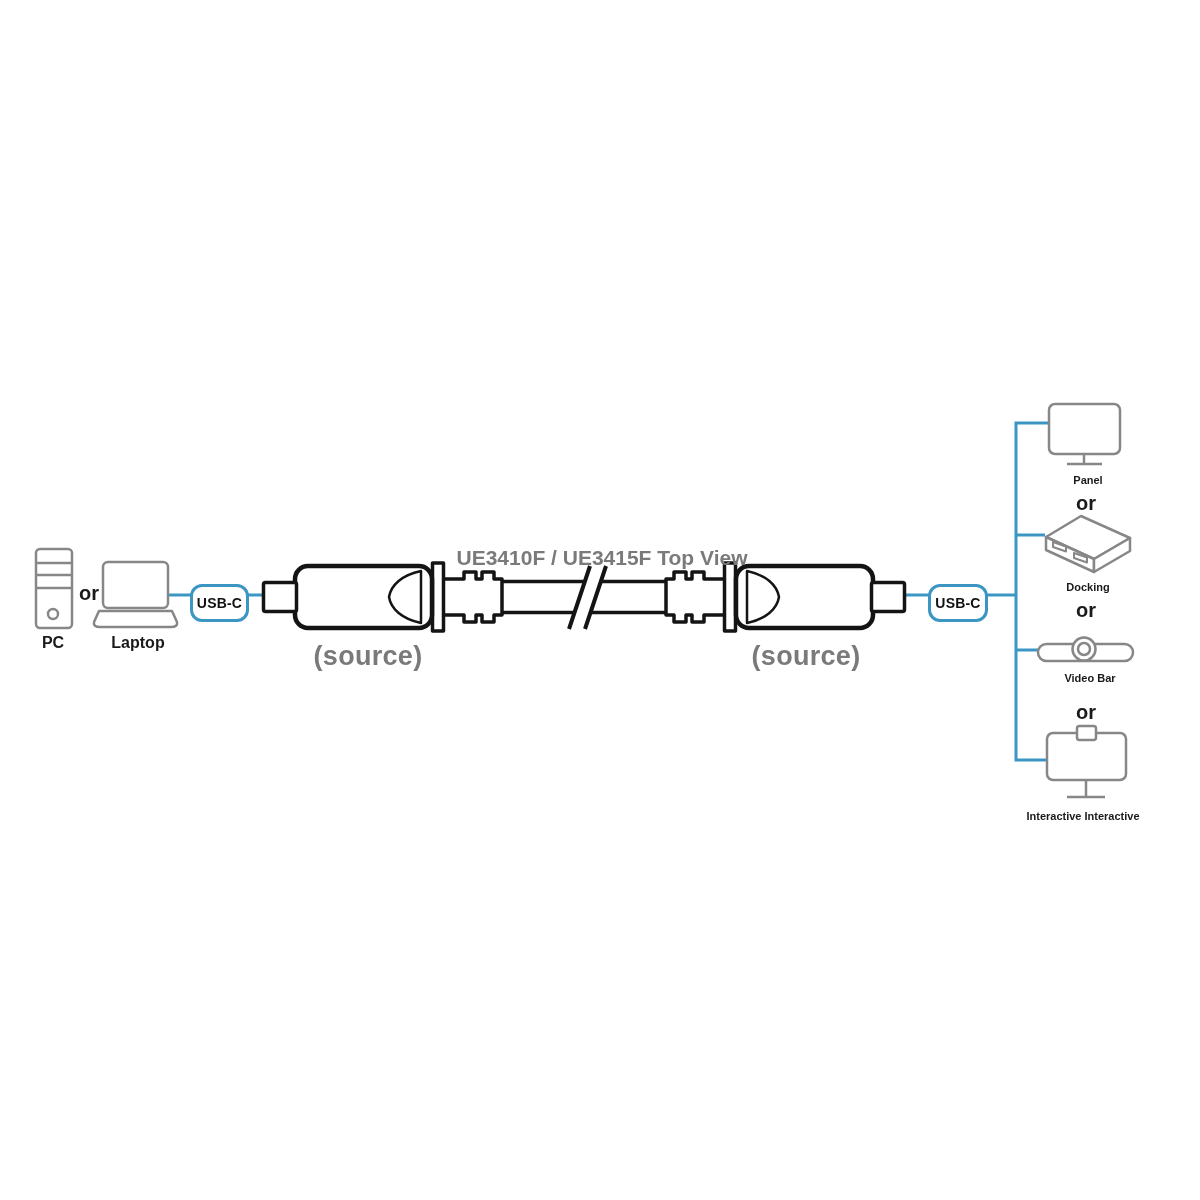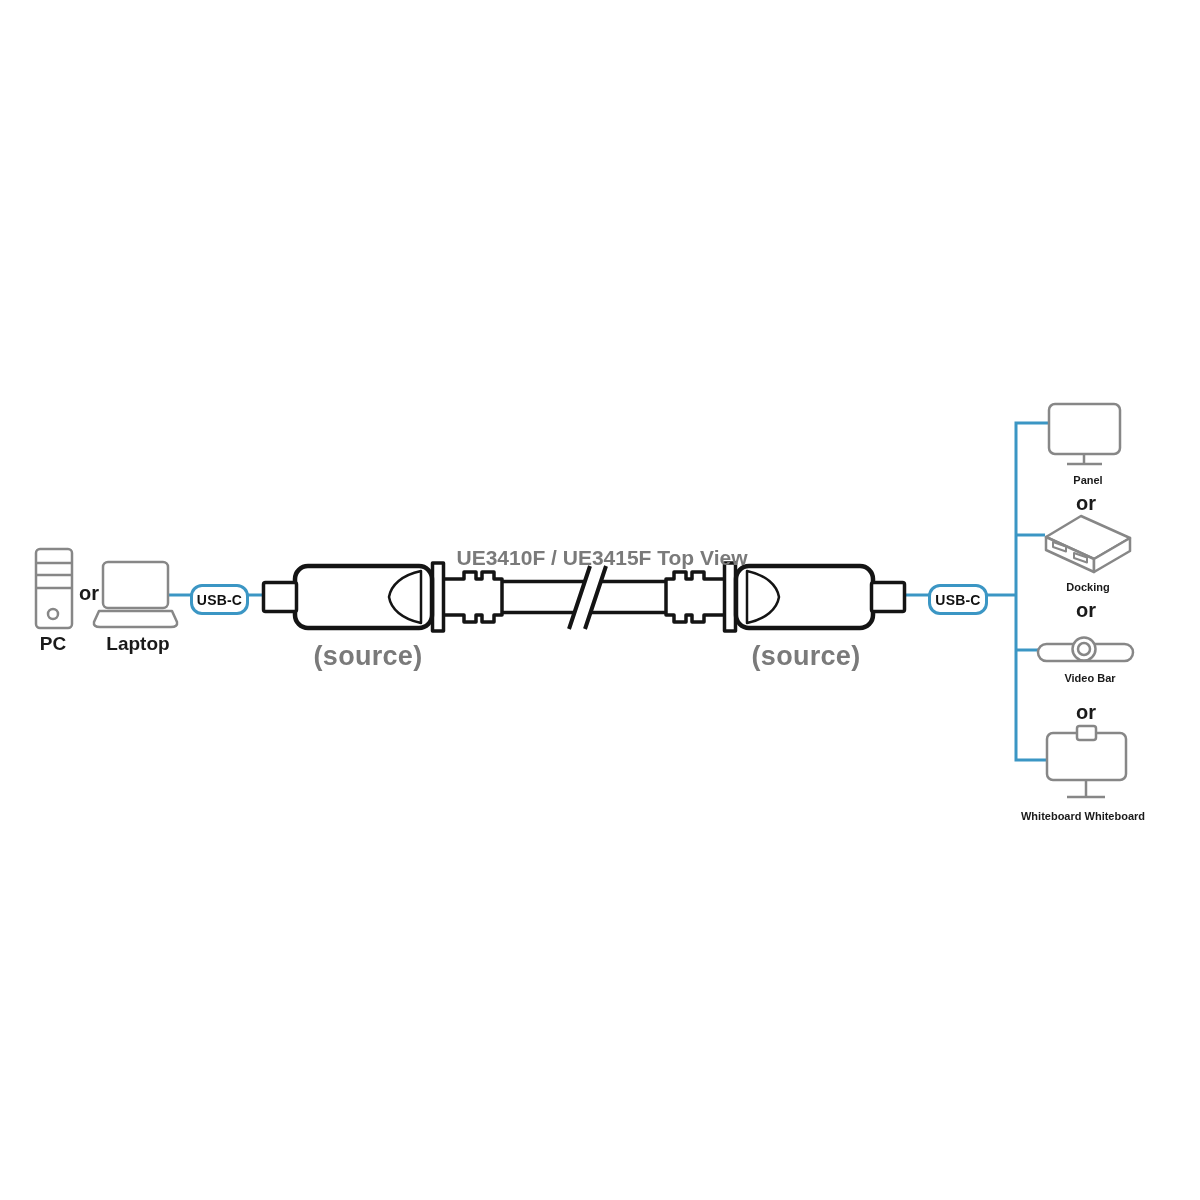--- a/index.html
+++ b/index.html
@@ -15,27 +15,27 @@
     position:absolute;
     transform:translate(-50%,-50%);
     font-weight:700;
     color:#1a1a1a;
     white-space:nowrap;
     line-height:1;
   }
   .gray { color:#7a7a7a; }
   .t-title { font-size:21px;margin-top:48px; }
   .t-cap   { font-size:27px; letter-spacing:0.3px; }
-  .t-dev   { font-size:19px; }
+  .t-dev   { font-size:16px; }
   .t-or    { font-size:20px; }
   .t-item  { font-size:11px; }
   .pill {
     position:absolute;
     box-sizing:border-box;
-    height:31px;
+    height:38px;
     border:3px solid #3b96c4;
     border-radius:12px;
     background:#ffffff;
     display:flex; align-items:center; justify-content:center;
     font-weight:700; font-size:14px; color:#111111;
     letter-spacing:0.2px;
   }
   .pill-left  { left:190px; top:584px; width:59px; }
   .pill-right { left:928px; top:584px; width:60px; }
 </style>
@@ -143,15 +143,15 @@
 
   <div class="lbl gray t-cap" style="left:368px; top:656px;">(source)</div>
   <div class="lbl gray t-cap" style="left:806px; top:656px;">(source)</div>
 
   <div class="lbl t-item" style="left:1088px; top:480px;">Panel</div>
   <div class="lbl t-or" style="left:1086px; top:503px;">or</div>
   <div class="lbl t-item" style="left:1088px; top:587px;">Docking</div>
   <div class="lbl t-or" style="left:1086px; top:610px;">or</div>
   <div class="lbl t-item" style="left:1090px; top:678px;">Video Bar</div>
   <div class="lbl t-or" style="left:1086px; top:712px;">or</div>
-  <div class="lbl t-item" style="left:1083px; top:816px;">Whiteboard Whiteboard</div>
+  <div class="lbl t-item" style="left:1083px; top:816px;">Interactive Interactive</div>
 
 </div>
 
 </body></html>

